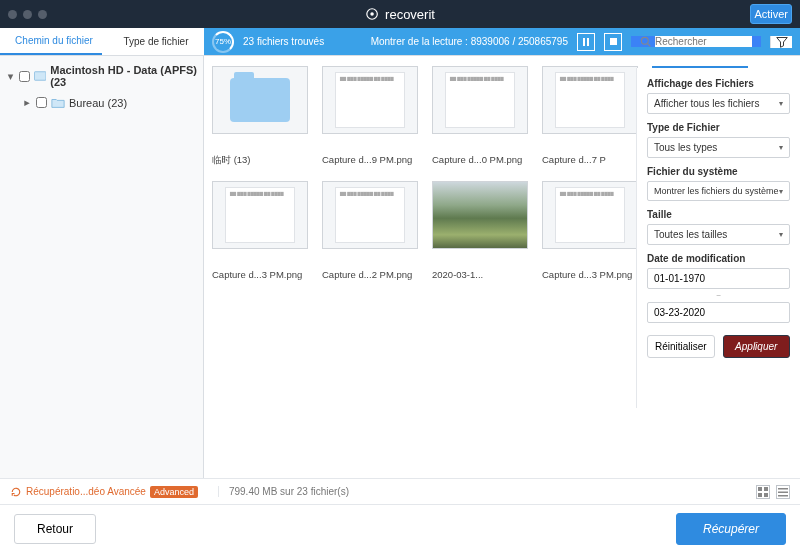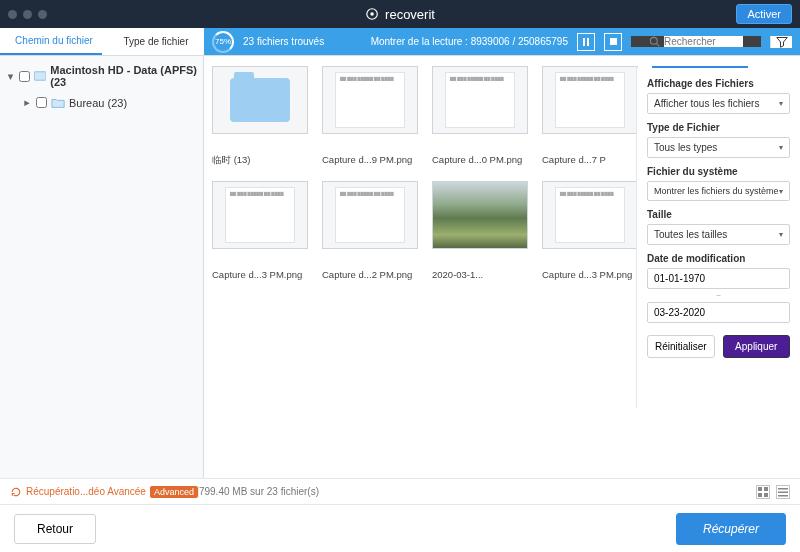--- a/index.html
+++ b/index.html
@@ -3,34 +3,34 @@
 <meta charset="utf-8">
 <style>
 * { box-sizing: border-box; margin: 0; padding: 0; font-family: -apple-system, "Segoe UI", Arial, sans-serif; }
 body { width: 800px; height: 552px; background: #fff; overflow: hidden; color: #333; font-size: 11px; }
 
 .titlebar { height: 28px; background: #1f2b3a; display: flex; align-items: center; padding: 0 8px; position: relative; }
 .traffic { display: flex; gap: 6px; }
 .traffic span { width: 9px; height: 9px; border-radius: 50%; background: #555e6b; display: inline-block; }
 .brand { position: absolute; left: 50%; transform: translateX(-50%); color: #fff; font-size: 13px; display: flex; align-items: center; gap: 6px; font-weight: 500; }
 .brand-icon { width: 14px; height: 14px; }
-.activate { margin-left: auto; background: #2f8be0; color: #fff; border: 1px solid #4aa4f0; border-radius: 3px; padding: 3px 10px; font-size: 11px; cursor: pointer; }
+.activate { margin-left: auto; background: #2f8be0; color: #fff; border: 1px solid #4aa4f0; border-radius: 3px; padding: 3px 3px; font-size: 11px; cursor: pointer; }
 
 .toolbar { height: 28px; display: flex; align-items: stretch; border-bottom: 1px solid #d9dde2; }
 .tabs { display: flex; width: 204px; }
 .tab { flex: 1; display: flex; align-items: center; justify-content: center; font-size: 10px; cursor: pointer; padding-left: 6px; }
 .tab.active { color: #2f8be0; border-bottom: 2px solid #2f8be0; }
 .scanbar { flex: 1; background: #3aa1e8; color: #fff; display: flex; align-items: center; padding: 0 8px; gap: 9px; font-size: 10px; }
 .ring { width: 22px; height: 22px; border: 2px solid rgba(255,255,255,.4); border-top-color: #fff; border-right-color:#fff; border-radius: 50%; display:flex; align-items:center; justify-content:center; font-size:8px; }
 .scanbar .sectors { margin-left: auto; }
 .sqbtn { width: 18px; height: 18px; border: 1px solid #fff; display:flex; align-items:center; justify-content:center; cursor:pointer; }
 .sqbtn .pause { display:flex; gap:2px; }
 .sqbtn .pause i { width:2px; height:8px; background:#fff; }
 .sqbtn .stop { width:7px; height:7px; background:#fff; }
-.searchwrap { width: 130px; background:#404040; display:flex; align-items:center; padding:0 18px; gap:4px; }
+.searchwrap { width: 130px; background:#3b82f6; display:flex; align-items:center; padding:0 9px; gap:4px; }
 .searchwrap input { border:none; outline:none; font-size:10px; width:100%; color:#333; }
 .searchwrap svg { flex-shrink:0; }
 .filterbtn { width: 22px; display:flex; align-items:center; justify-content:center; background:#fff; border-left:1px solid #d9dde2; cursor:pointer; }
 
 .main { display:flex; height: calc(552px - 28px - 28px - 26px - 48px); }
 .sidebar { width: 204px; border-right:1px solid #d9dde2; background:#f8f9fa; padding-top:4px; }
 .treerow { display:flex; align-items:center; gap:4px; padding:4px 6px; font-size:11px; cursor:pointer; }
 .treerow .caret { width:10px; text-align:center; color:#666; }
 .treerow input[type=checkbox]{ width:11px; height:11px; }
 .disk-icon, .folder-icon { width:14px; height:12px; }
@@ -53,26 +53,26 @@
 .filters { position:absolute; right:0; top:68px; width:164px; background:#fff; border-left:1px solid #e4e7eb; padding:8px 10px 12px; height:340px; }
 .filters h6 { font-size:10px; font-weight:600; color:#333; margin:8px 0 4px; }
 .filters h6:first-child { margin-top:2px; }
 .sel { border:1px solid #cfd3d8; padding:4px 6px; font-size:10px; display:flex; justify-content:space-between; align-items:center; cursor:pointer; border-radius:2px; }
 .sel .chev { color:#666; font-size:8px; }
 .datein { border:1px solid #cfd3d8; padding:4px 6px; font-size:10px; width:100%; border-radius:2px; }
 .tilda { text-align:center; color:#999; font-size:8px; margin:2px 0; }
 .fbtns { display:flex; gap:8px; margin-top:12px; }
 .fbtns button { flex:1; padding:5px 0; font-size:10px; border-radius:3px; cursor:pointer; }
 .btn-reset { background:#fff; border:1px solid #cfd3d8; }
-.btn-apply { background:#4c1d95; color:#fff; border:1px solid #2b3544; }
+.btn-apply { background:#7f1d1d; color:#fff; border:1px solid #2b3544;font-style:italic; }
 
 .statusbar { height:26px; border-top:1px solid #e4e7eb; display:flex; align-items:center; padding:0 10px; font-size:10px; color:#777; }
 .statusbar .adv { color:#e06a2f; display:flex; align-items:center; gap:4px; }
 .badge { background:#e06a2f; color:#fff; border-radius:2px; padding:1px 4px; font-size:9px; }
-.statusbar .size { border-left:1px solid #e4e7eb; }
+.statusbar .size { margin-left:20px; border-left:1px solid #e4e7eb; padding-left:10px; }
 .viewtoggle { margin-left:auto; display:flex; gap:6px; }
 .viewtoggle span { width:14px; height:14px; border:1px solid #bfc4ca; display:flex; align-items:center; justify-content:center; cursor:pointer; }
 
 .footer { height:48px; border-top:1px solid #e4e7eb; display:flex; align-items:center; padding:0 14px; }
 .btn-back { border:1px solid #cfd3d8; background:#fff; padding:7px 22px; font-size:12px; border-radius:3px; cursor:pointer; }
 .btn-recover { margin-left:auto; background:#2f8be0; color:#fff; border:1px solid #2f8be0; padding:8px 26px; font-size:12px; border-radius:3px; cursor:pointer;font-style:italic; }
 
 .maglens { stroke:#888; stroke-width:1.5; fill:none; }
 </style>
 </head>

